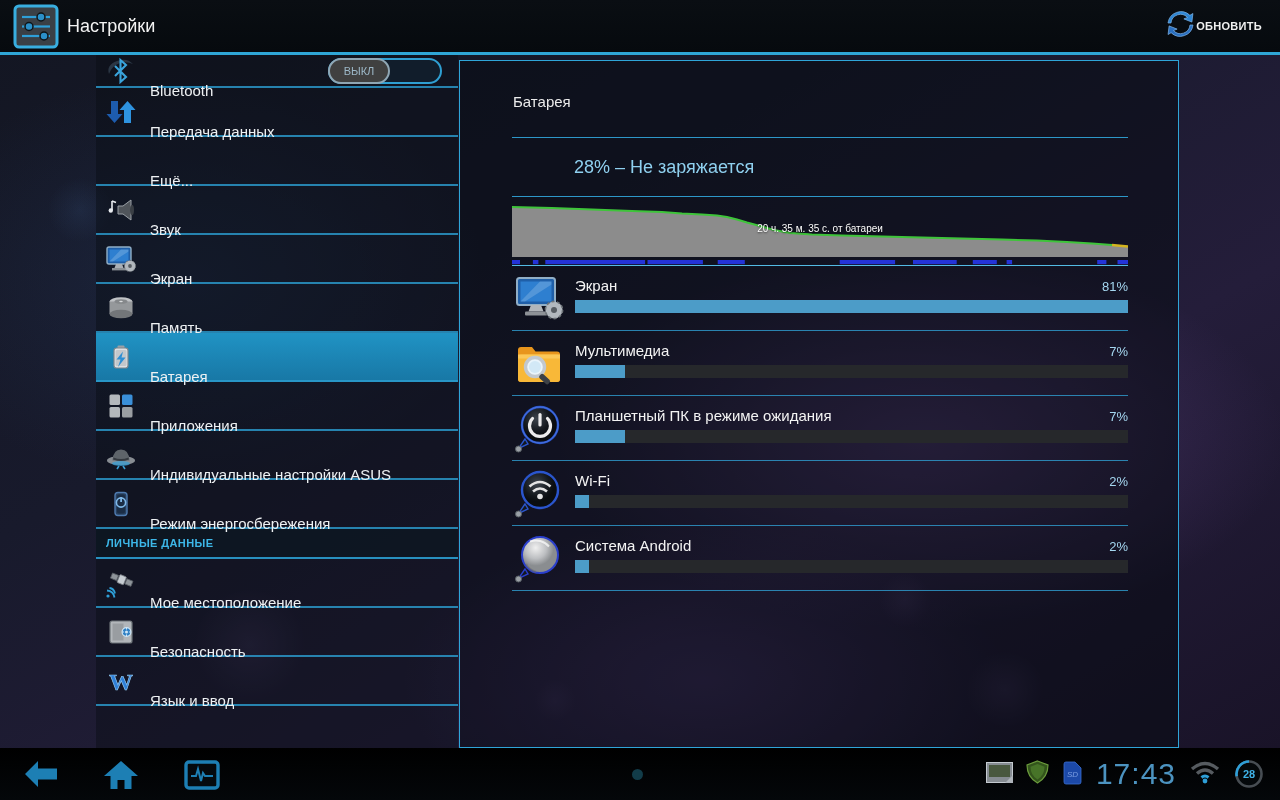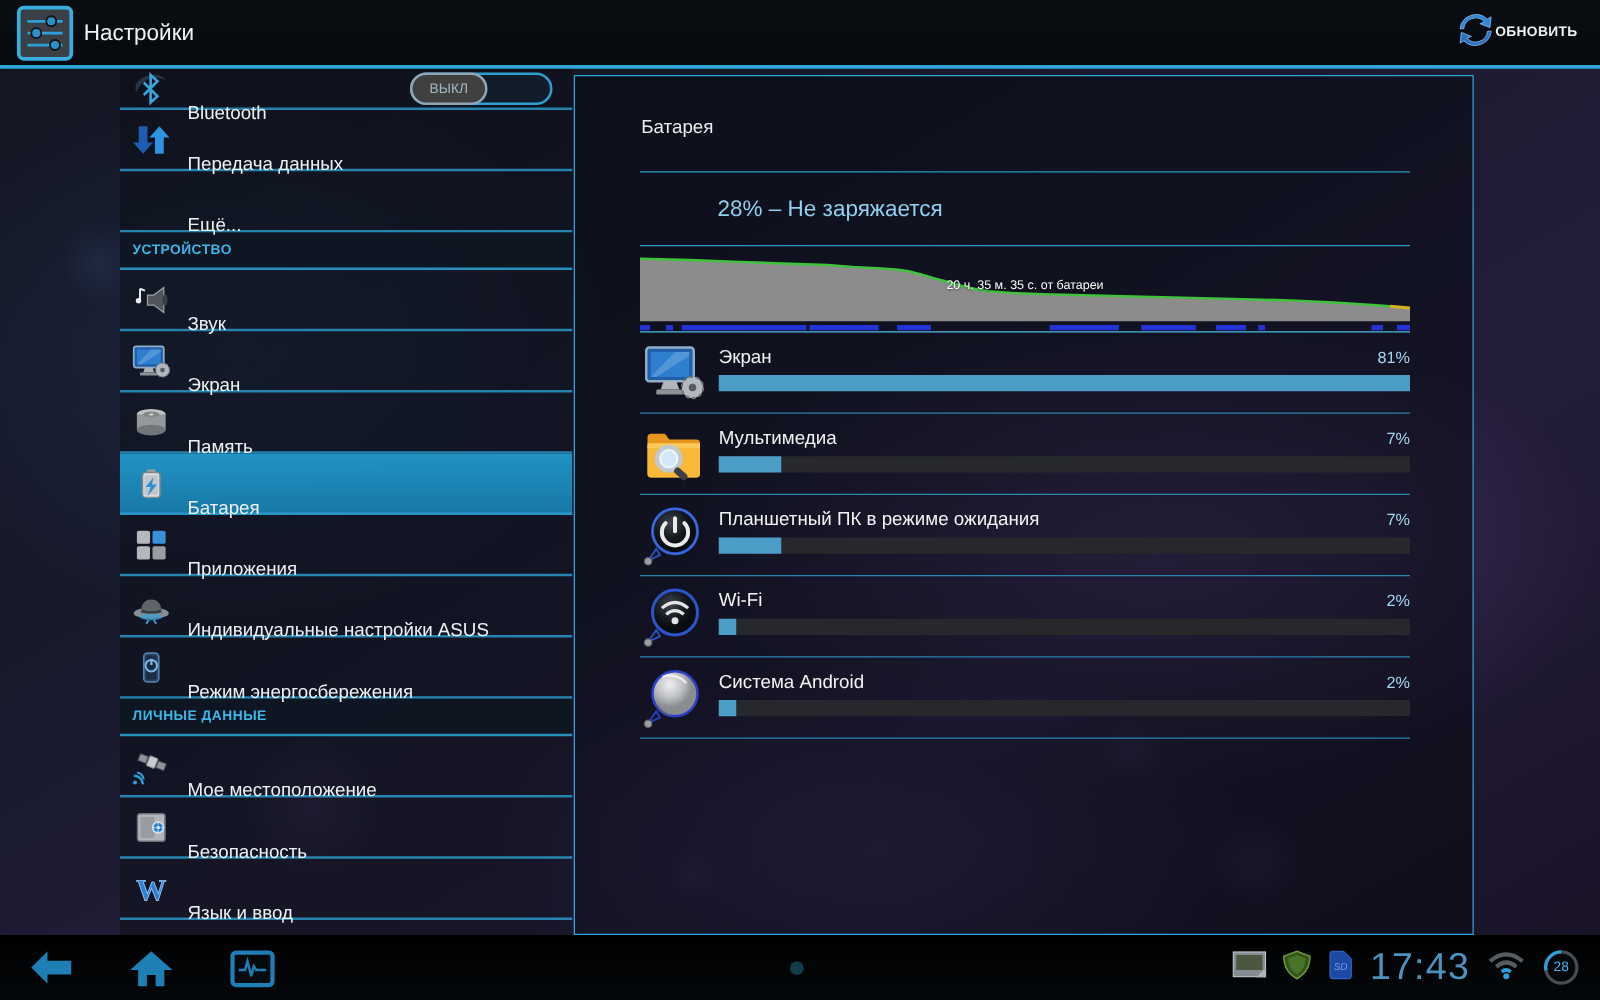--- a/index.html
+++ b/index.html
@@ -80,21 +80,21 @@
   .navbar{position:absolute;left:0;bottom:0;width:1280px;height:52px;
     background:linear-gradient(#000 0%,#04070a 100%);z-index:6;}
   .nav-btn{position:absolute;top:11px;width:40px;height:32px;cursor:pointer;}
   .nav-dot{position:absolute;left:632px;top:21px;width:11px;height:11px;
     border-radius:50%;background:#123c49;}
   .status-cluster{position:absolute;right:16px;top:0;height:52px;
     display:flex;align-items:center;gap:13px;}
   .clock{font-size:30px;font-weight:200;color:#4c93c0;letter-spacing:1px;}
   .batt-ring{position:relative;width:30px;height:30px;}
   .batt-num{position:absolute;left:0;top:9px;width:30px;text-align:center;
-    font-size:11px;font-weight:normal;color:#3fb2e8;}
+    font-size:11px;font-weight:bold;color:#3fb2e8;}
 </style>
 </head>
 <body>
 
 <div class="wallpaper"></div>
 
 <div class="actionbar">
   <div class="app-icon">
     <svg width="46" height="45" viewBox="0 0 46 45">
       <rect x="2" y="2" width="42" height="41" rx="4" fill="#3a4046" stroke="#38aee0" stroke-width="3"></rect>
@@ -137,21 +137,20 @@
           <path d="M5 4 h7 v13 h4.5 l-8 9 -8-9 H5 z" fill="#1d5cae"></path>
           <path d="M25 26 h-7 V13 h-4.5 l8-9 8 9 H25 z" fill="#2e93e0"></path>
         </svg>
       </span>
       <span class="side-label">Передача данных</span>
     </div>
     <div class="side-row">
       <span class="side-icon"></span>
       <span class="side-label">Ещё...</span>
     </div>
-    <div class="side-header">УСТРОЙСТВО</div>
     <div class="side-row">
       <span class="side-icon">
         <svg width="30" height="30" viewBox="0 0 30 30">
           <path d="M12 11 h5 l8-6 v20 l-8-6 h-5 z" fill="#50555b" stroke="#9aa0a6" stroke-width="1"></path>
           <ellipse cx="26" cy="15" rx="2" ry="5" fill="#3a3f45"></ellipse>
           <path d="M6 6 v9" stroke="#e8ecf0" stroke-width="1.6"></path>
           <circle cx="4.8" cy="15.5" r="2.2" fill="#e8ecf0"></circle>
           <path d="M6 6 l4 1.5" stroke="#e8ecf0" stroke-width="1.6"></path>
         </svg>
       </span>

